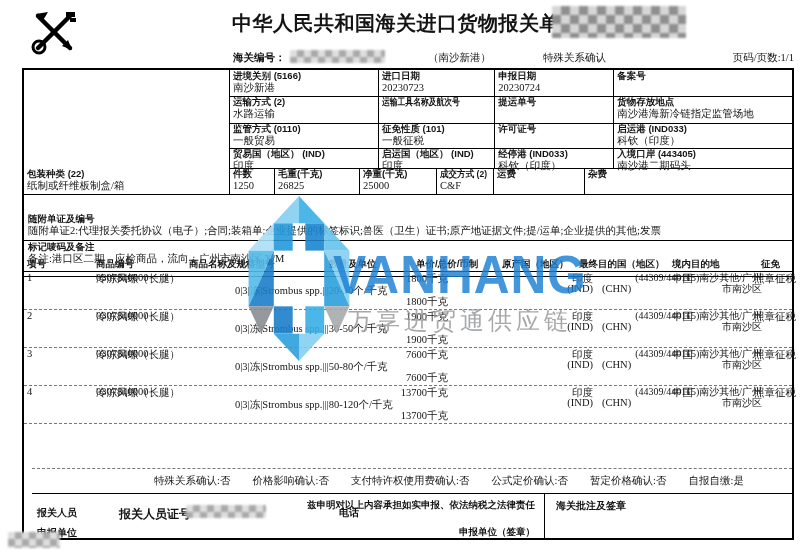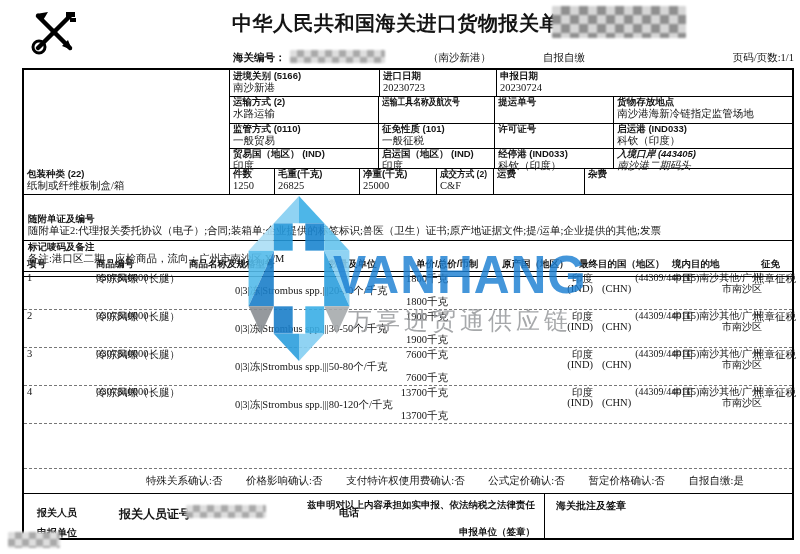--- a/index.html
+++ b/index.html
@@ -15,21 +15,21 @@
   .frow{position:absolute;left:206px;right:0;border-bottom:1px solid #000;display:flex;}
   .fcell{box-sizing:border-box;border-right:1px solid #000;padding:1px 3px;}
   .fcell:last-child{border-right:none;}
   .leftbig{position:absolute;left:0;top:0;width:206px;height:98px;border-right:1px solid #000;box-sizing:border-box;}
   .wide{position:absolute;left:0;right:0;border-bottom:1px solid #000;padding:1px 4px;box-sizing:border-box;margin-top:19px;}
   .ihead{position:absolute;left:0;right:0;border-bottom:1px solid #000;}
   .ihead .lbl{position:absolute;top:1px;}
   .item{position:absolute;left:0;right:0;border-bottom:1px dashed #777;font-size:10.5px;}
   .item span{position:absolute;white-space:nowrap;}
   .qty{text-align:right;padding-left:36px;}
-  .confirm{position:absolute;left:0;right:0;border-top:1px dashed #777;border-bottom:1.5px solid #000;
+  .confirm{position:absolute;left:8px;right:0;border-top:1px dashed #777;border-bottom:1.5px solid #000;
            display:flex;justify-content:space-between;align-items:center;
            padding:0 48px 0 122px;font-size:10.5px;box-sizing:border-box;}
   .footer{position:absolute;left:0;right:0;bottom:0;font-size:10.5px;}
   
   .wm{position:absolute;z-index:9;pointer-events:none;}
   .wm-text{font-family:"Liberation Sans",sans-serif;font-weight:bold;font-size:54px;letter-spacing:1px;
            color:#1C7FD2;opacity:.82;transform:scaleX(.92);transform-origin:left;}
   .wm-sub{font-family:"Liberation Sans",sans-serif;font-size:24px;letter-spacing:4px;color:#97999C;opacity:.85;}
   .title{font-family:"Liberation Sans",sans-serif;font-weight:bold;font-size:20px;letter-spacing:.5px;white-space:nowrap;}
   .small{font-size:10.5px;white-space:nowrap;}
@@ -53,40 +53,44 @@
       <circle cx="26" cy="26" r="3.2" fill="#000"></circle>
     </svg>
   </div>
 
   <div class="abs title" style="left:232px;top:10px;">中华人民共和国海关进口货物报关单</div>
   <div class="redact big" style="left:552px;top:6px;width:134px;height:32px;"></div>
 
   <div class="abs small" style="left:233px;top:51px;font-weight:bold;">海关编号：</div>
   <div class="redact" style="left:290px;top:50px;width:95px;height:13px;"></div>
   <div class="abs small" style="left:428px;top:51px;">（南沙新港）</div>
-  <div class="abs small" style="left:543px;top:51px;">自报自缴</div>
+  <div class="abs small" style="left:543px;top:51px;">特殊关系确认</div>
   <div class="abs small" style="right:6px;top:51px;">页码/页数:1/1</div>
 
   <div class="form">
 
     <div class="leftbig"></div>
 
     <div class="frow" style="top:0;height:26px;">
       <div class="fcell" style="width:150px;">
         <div class="lbl">进境关别 (5166)</div>
         <div class="val">南沙新港</div>
       </div>
       <div class="fcell" style="width:117px;">
         <div class="lbl">进口日期</div>
         <div class="val">20230723</div>
       </div>
       <div class="fcell" style="width:120px;">
         <div class="lbl">申报日期</div>
         <div class="val">20230724</div>
       </div>
+      <div class="fcell" style="width:179px;">
+        <div class="lbl">备案号</div>
+        <div class="val"></div>
+      </div>
     </div>
 
     <div class="frow" style="top:26px;height:27px;">
       <div class="fcell" style="width:150px;">
         <div class="lbl">运输方式 (2)</div>
         <div class="val">水路运输</div>
       </div>
       <div class="fcell" style="width:117px;">
         <div class="lbl" style="transform:scaleX(.82);transform-origin:left;">运输工具名称及航次号</div>
         <div class="val"></div>
@@ -126,21 +130,21 @@
         <div class="val">印度</div>
       </div>
       <div class="fcell" style="width:117px;">
         <div class="lbl">启运国（地区） (IND)</div>
         <div class="val">印度</div>
       </div>
       <div class="fcell" style="width:120px;">
         <div class="lbl">经停港 (IND033)</div>
         <div class="val">科钦（印度）</div>
       </div>
-      <div class="fcell" style="width:179px;font-style:italic;">
+      <div class="fcell" style="width:179px;">
         <div class="lbl">入境口岸 (443405)</div>
         <div class="val">南沙港二期码头</div>
       </div>
     </div>
 
     <div style="position:absolute;left:0;right:0;top:98px;height:26px;border-bottom:1px solid #000;display:flex;">
       <div class="fcell" style="width:206px;">
         <div class="lbl">包装种类 (22)</div>
         <div class="val">纸制或纤维板制盒/箱</div>
       </div>

